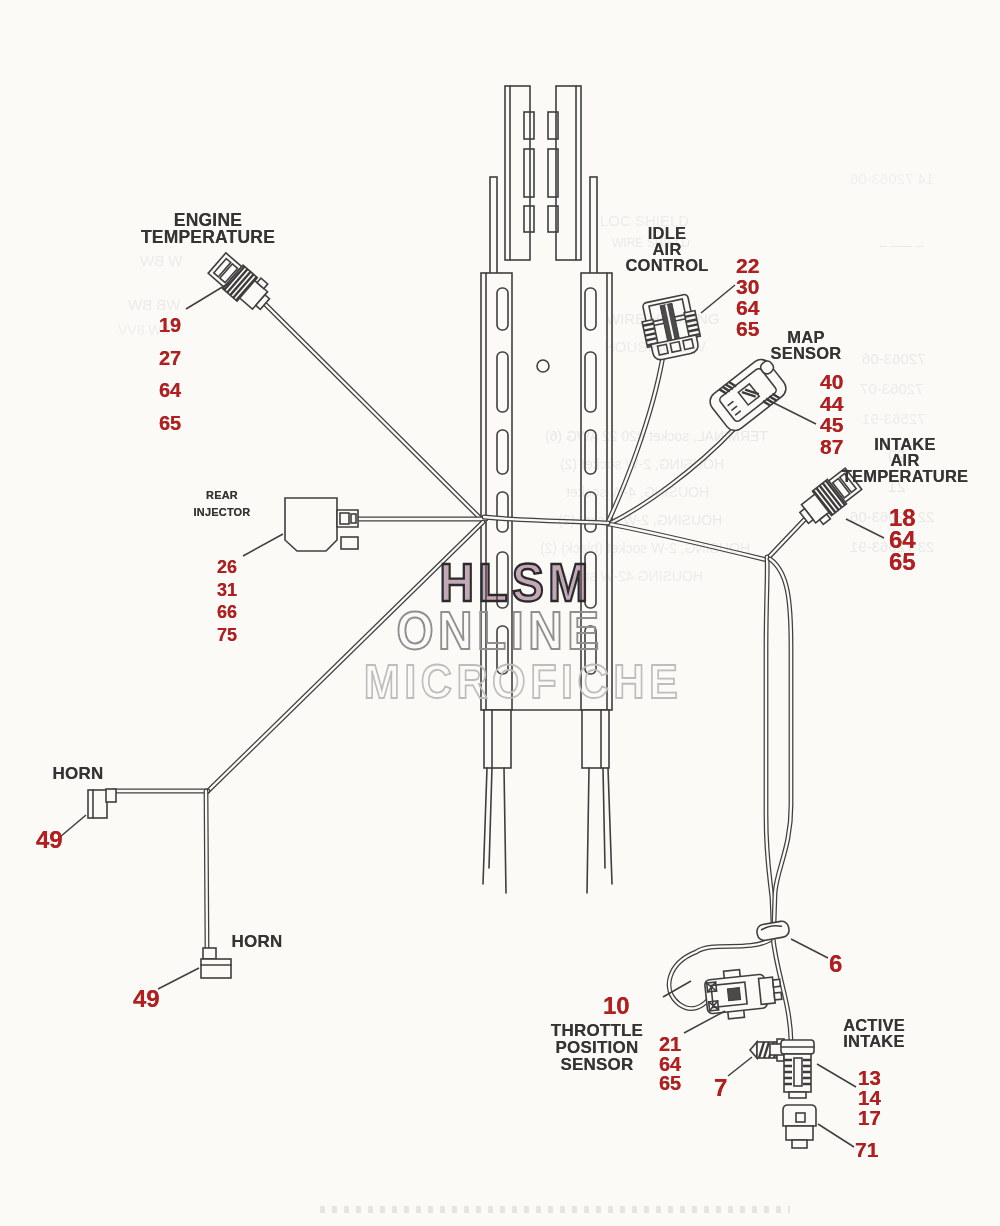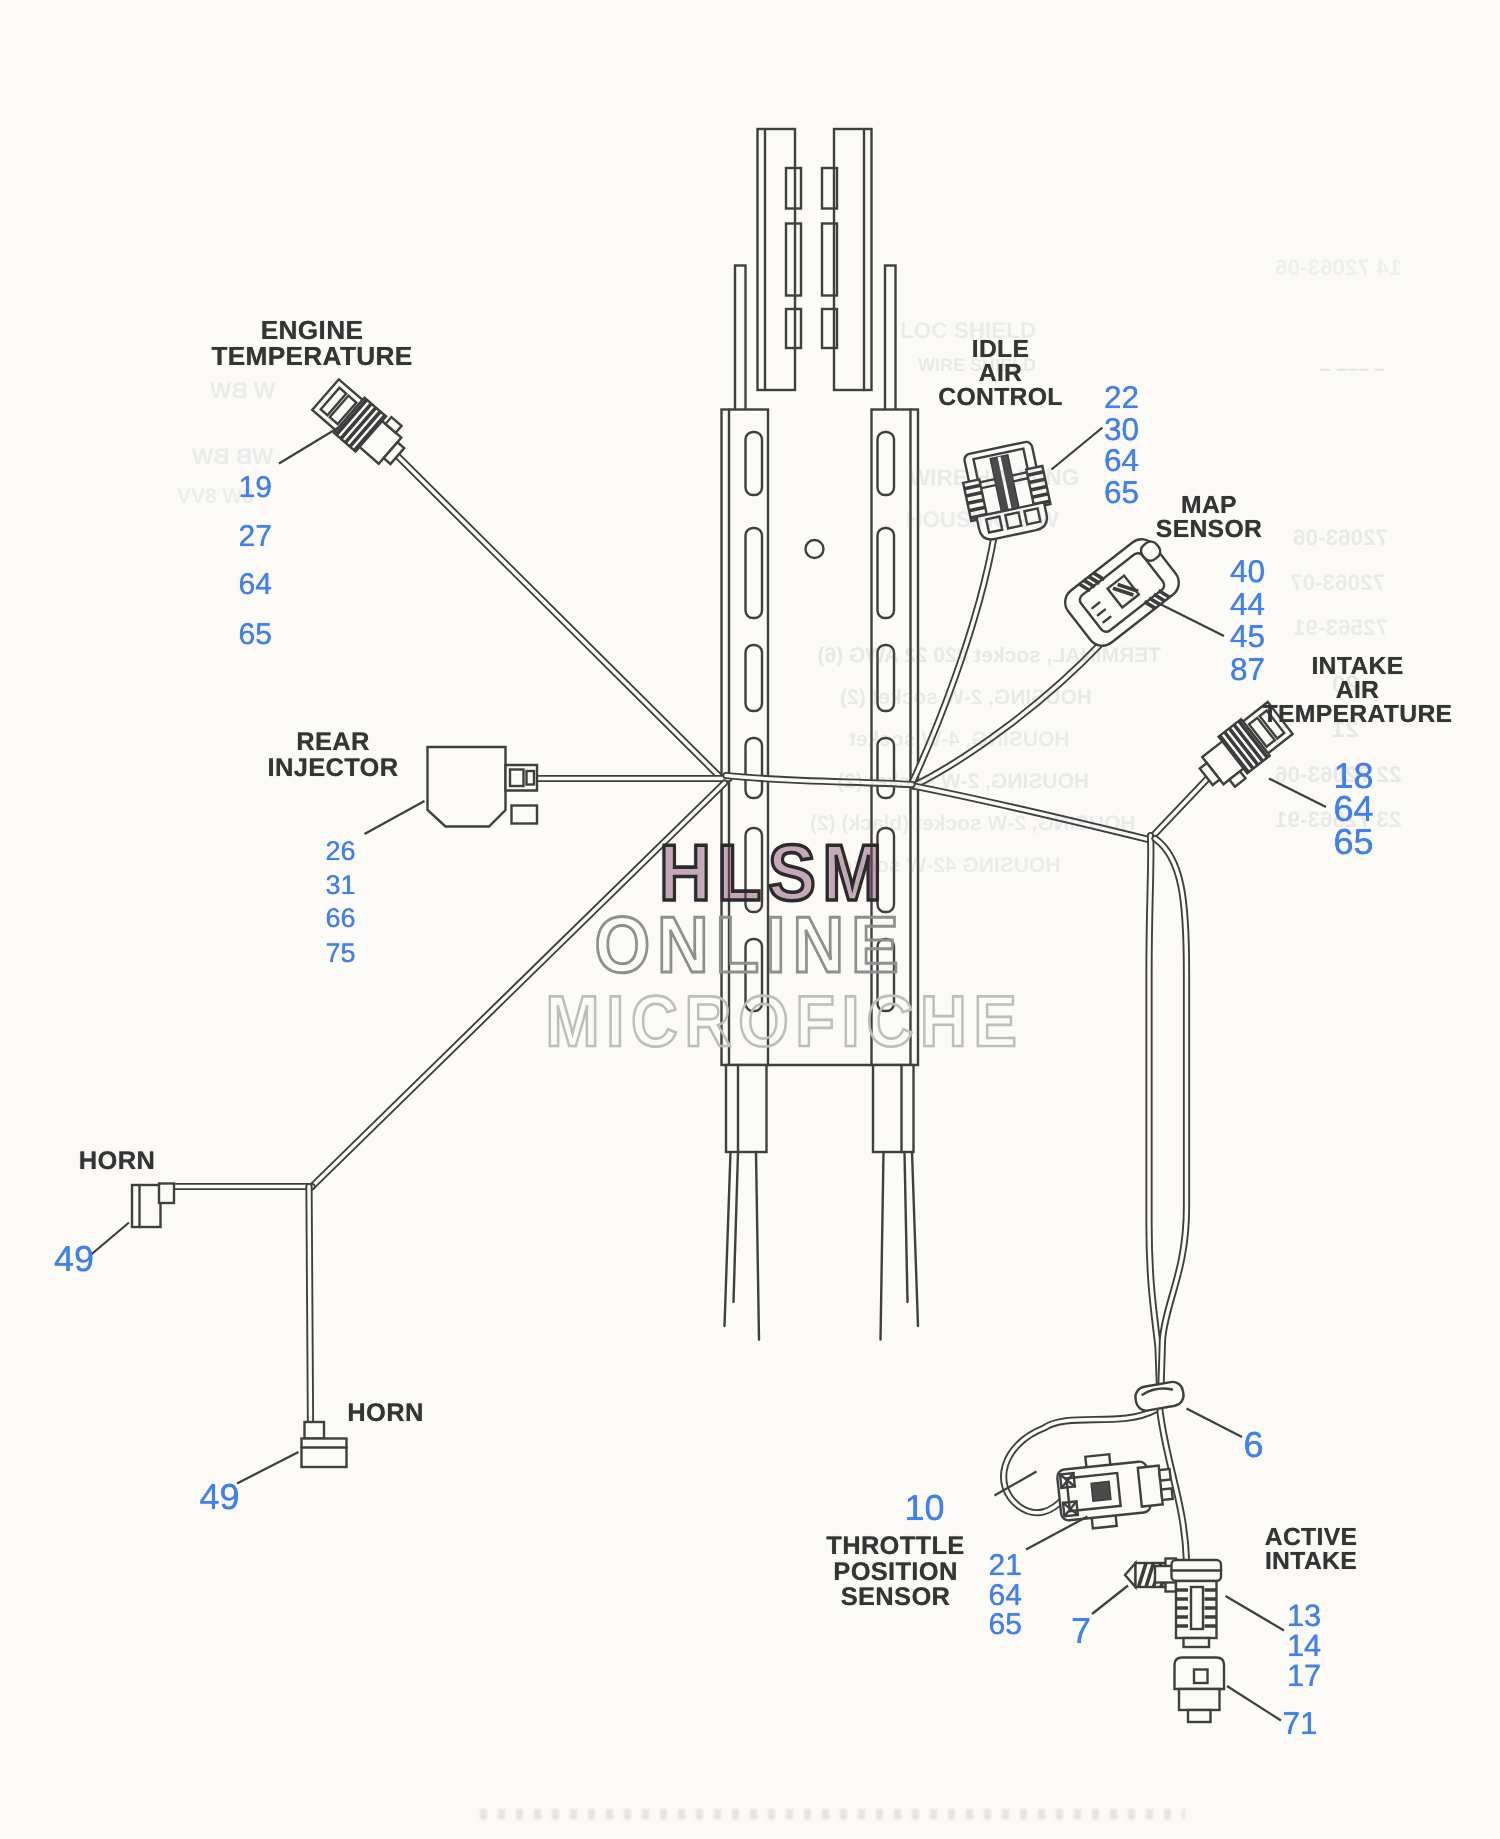--- a/index.html
+++ b/index.html
@@ -17,34 +17,34 @@
   .dark{stroke:#3c3c3c;stroke-width:2.4;fill:none;}
   .darkfill{fill:#4a4a4a;stroke:#3c3c3c;stroke-width:1;}
   .ldr{stroke:#3f3f3f;stroke-width:1.5;}
   
   .lbl{
     position:absolute;transform:translateX(-50%);text-align:center;
     font-weight:bold;color:#343434;white-space:pre-line;
     letter-spacing:.2px;text-shadow:0 0 .5px rgba(52,52,52,.75);
   }
   .num{
-    position:absolute;font-weight:normal;color:#3b82f6;white-space:pre-line;
+    position:absolute;font-weight:bold;color:#b91c1c;white-space:pre-line;
     text-shadow:0 0 .5px rgba(46,46,46,.75);
   }
   
   .wm{
     position:absolute;transform:translateX(-50%) scaleX(.9);
     font-weight:bold;line-height:1;color:rgba(255,255,255,0);
     letter-spacing:5px;white-space:nowrap;
   }
   .wm1{-webkit-text-stroke:2.4px #2b2b2b;text-shadow:1.5px 0 rgba(190,60,40,.25),-1.5px 0 rgba(40,70,190,.25);}
   .wm2{-webkit-text-stroke:2px #8f8f8f;}
   .wm3{-webkit-text-stroke:1.8px #bdbdbd;}
   
-  .ghost{position:absolute;font-weight:bold;color:#6d7486;filter:blur(.45px);white-space:nowrap;}
+  .ghost{position:absolute;font-weight:normal;color:#6d7486;filter:blur(.45px);white-space:nowrap;}
   .ghost.m{transform:scaleX(-1);}
   .smudge{
     position:absolute;left:320px;top:1206px;width:470px;height:7px;opacity:.32;
     background:repeating-linear-gradient(90deg,rgba(120,120,120,.5) 0 5px,transparent 5px 12px);
     filter:blur(.6px);
   }
 </style>
 </head>
 <body>
 
@@ -297,21 +297,21 @@
   <div class="lbl" style="left:208px;top:212px;font-size:17.5px;line-height:16.5px">ENGINE
 TEMPERATURE</div>
   <div class="lbl" style="left:667px;top:225px;font-size:16.5px;line-height:16px">IDLE
 AIR
 CONTROL</div>
   <div class="lbl" style="left:806px;top:329px;font-size:16.5px;line-height:16px">MAP
 SENSOR</div>
   <div class="lbl" style="left:905px;top:436px;font-size:16.5px;line-height:16px">INTAKE
 AIR
 TEMPERATURE</div>
-  <div class="lbl" style="left:222px;top:487px;font-size:17px;line-height:16.5px">REAR
+  <div class="lbl" style="left:222px;top:487px;font-size:11px;line-height:16.5px">REAR
 INJECTOR</div>
   <div class="lbl" style="left:78px;top:764px;font-size:17px">HORN</div>
   <div class="lbl" style="left:257px;top:932px;font-size:17px">HORN</div>
   <div class="lbl" style="left:597px;top:1022px;font-size:17px;line-height:17px">THROTTLE
 POSITION
 SENSOR</div>
   <div class="lbl" style="left:874px;top:1017px;font-size:16.5px;line-height:16px">ACTIVE
 INTAKE</div>
 
   <div class="num" style="left:159px;top:309px;font-size:20px;line-height:32.5px">19

